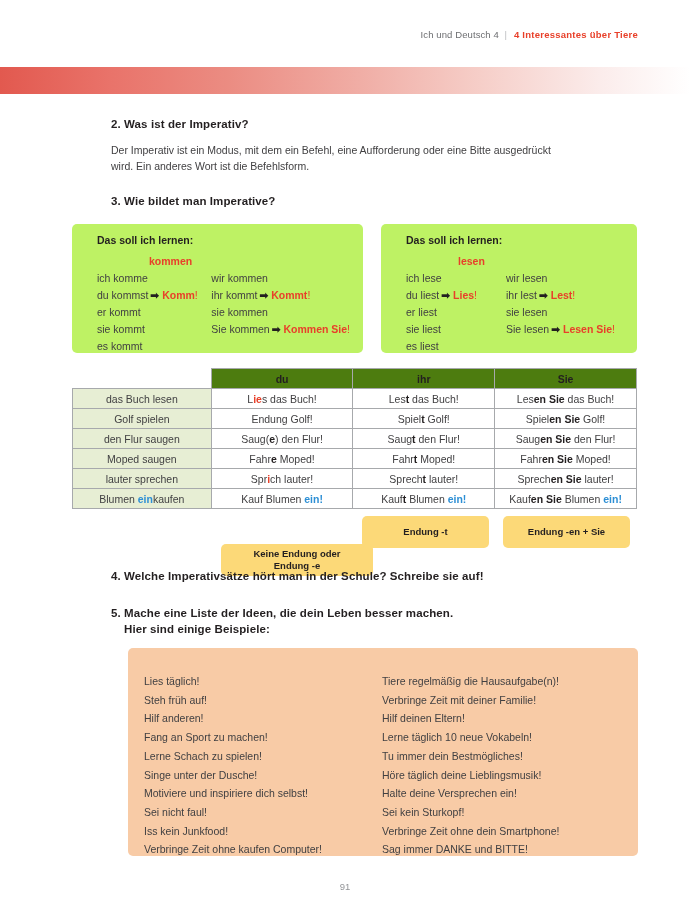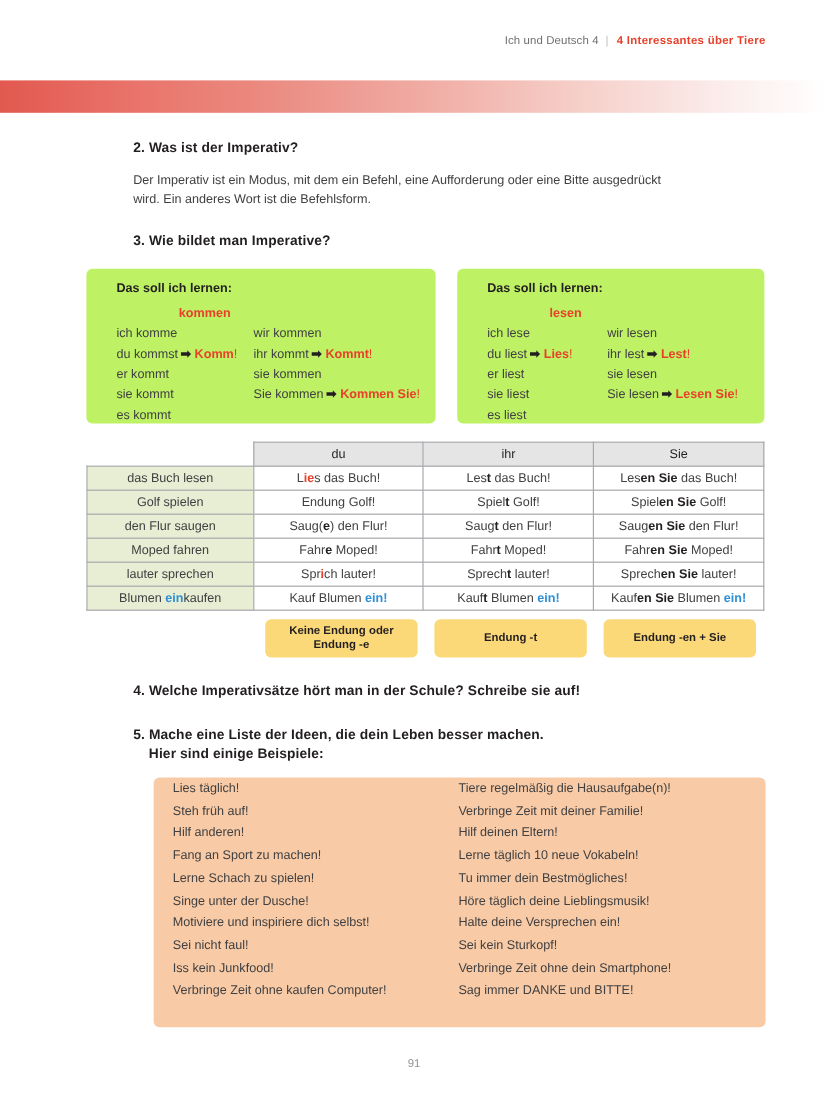--- a/index.html
+++ b/index.html
@@ -75,22 +75,22 @@
   }
   .imp-table td, .imp-table th {
     border: 1px solid #a7a9ac;
     text-align: center;
     font-weight: normal;
     height: 20px;
     padding: 1px 4px;
     white-space: nowrap;
   }
   .imp-table th.colhead {
-    background: #e5e5e5;
-    font-weight: normal;
+    background: #4d7c0f;
+    font-weight: bold;
     color: #231f20;
   }
   .imp-table th.corner {
     background: #ffffff;
     border: none;
   }
   .imp-table td.rowhead {
     background: #e7eed4;
     color: #414042;
   }
@@ -109,21 +109,21 @@
     text-align: center; line-height: 12px;
     height: 32px;
   }
 
   
   .ideas-box {
     position: absolute;
     background: #f8cba6;
     border-radius: 5px;
     display: flex;
-    padding: 0 0 12px 0;
+    padding: 24px 0 12px 0;
   }
   .ideas-col {
     font-size: 10.5px; color: #414042; line-height: 18.7px;
   }
   .ideas-col .idea { white-space: nowrap; }
 
   
   .page-num {
     position: absolute; left: 0; top: 881px; width: 690px;
     text-align: center; font-size: 9.5px; color: #939598;
@@ -208,41 +208,41 @@
         <td><span>Spiel</span><span class="blk">t</span><span> Golf!</span></td>
         <td><span>Spiel</span><span class="blk">en Sie</span><span> Golf!</span></td>
       </tr>
       <tr>
         <td class="rowhead"><span>den Flur saugen</span></td>
         <td><span>Saug(</span><span class="blk">e</span><span>) den Flur!</span></td>
         <td><span>Saug</span><span class="blk">t</span><span> den Flur!</span></td>
         <td><span>Saug</span><span class="blk">en Sie</span><span> den Flur!</span></td>
       </tr>
       <tr>
-        <td class="rowhead"><span>Moped fahren</span></td>
+        <td class="rowhead"><span>Moped saugen</span></td>
         <td><span>Fahr</span><span class="blk">e</span><span> Moped!</span></td>
         <td><span>Fahr</span><span class="blk">t</span><span> Moped!</span></td>
         <td><span>Fahr</span><span class="blk">en Sie</span><span> Moped!</span></td>
       </tr>
       <tr>
         <td class="rowhead"><span>lauter sprechen</span></td>
         <td><span>Spr</span><span class="red">i</span><span>ch lauter!</span></td>
         <td><span>Sprech</span><span class="blk">t</span><span> lauter!</span></td>
         <td><span>Sprech</span><span class="blk">en Sie</span><span> lauter!</span></td>
       </tr>
       <tr>
         <td class="rowhead"><span>Blumen </span><span class="blue">ein</span><span>kaufen</span></td>
         <td><span>Kauf Blumen </span><span class="blue">ein</span><span class="blue-bang">!</span></td>
         <td><span>Kauf</span><span class="blk">t</span><span> Blumen </span><span class="blue">ein</span><span class="blue-bang">!</span></td>
         <td><span>Kauf</span><span class="blk">en Sie</span><span> Blumen </span><span class="blue">ein</span><span class="blue-bang">!</span></td>
       </tr>
     </tbody>
 </table>
 
-<div class="chip" style="left:221px; top:516px; width:127px;">
+<div class="chip" style="left:221px; top:544px; width:152px;">
   <span>
     <span>Keine Endung oder</span><br>
     <span>Endung -e</span>
   </span>
 </div>
 <div class="chip" style="left:362px; top:516px; width:127px;">
   <span>Endung -t</span>
 </div>
 <div class="chip" style="left:503px; top:516px; width:127px;">
   <span>Endung -en + Sie</span>

